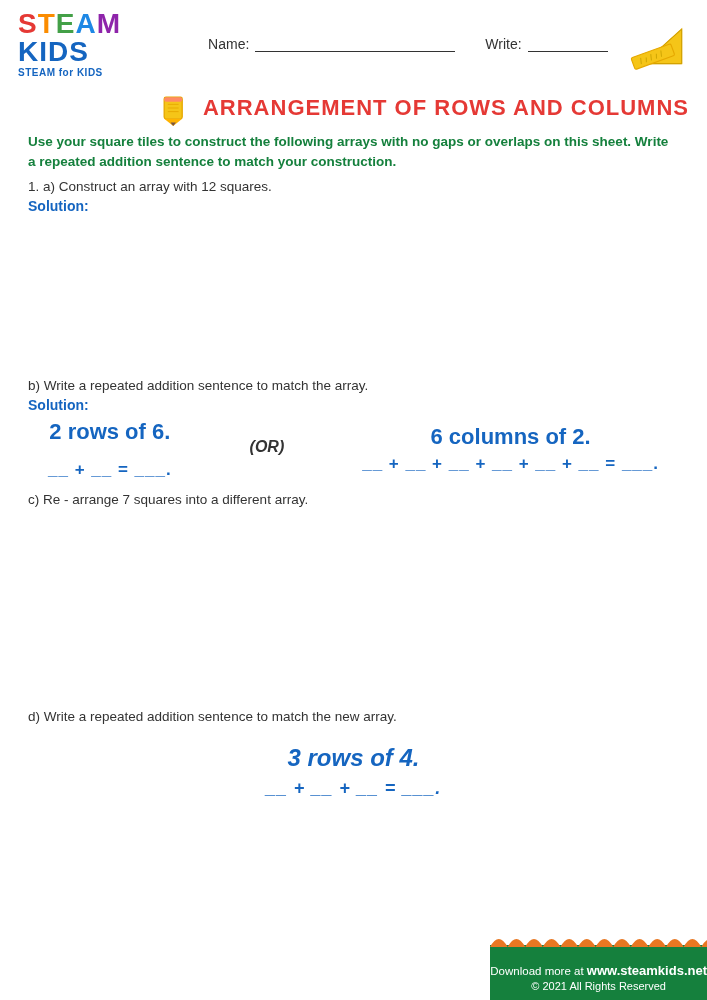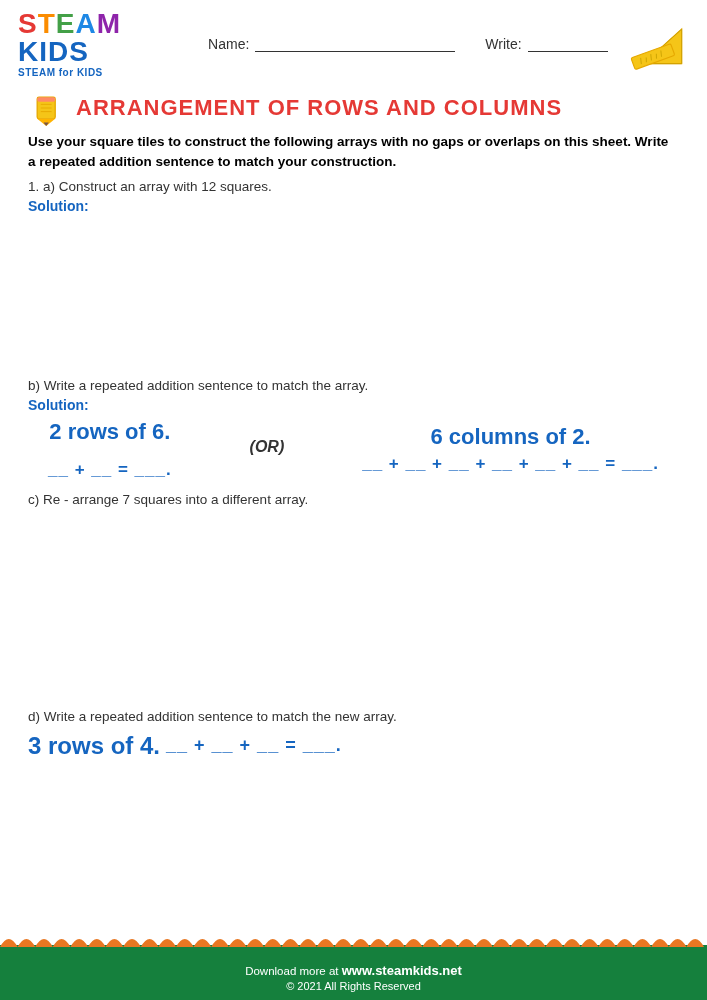--- a/index.html
+++ b/index.html
@@ -11,20 +11,21 @@
       position: relative;
       overflow-x: hidden;
     }
 
     .page-wrapper {
       width: 707px;
       min-height: 1000px;
       display: flex;
       flex-direction: column;
       background: #fff;
+      align-items: flex-end;
     }
 
     
     .header {
       display: flex;
       align-items: center;
       padding: 10px 18px 6px 18px;
       gap: 20px;
     }
 
@@ -110,21 +111,21 @@
       text-transform: uppercase;
     }
 
     
     .content {
       padding: 0 28px;
       flex: 1;
     }
 
     .instructions {
-      color: #000000;
+      color: #15803d;
       font-size: 13.5px;
       font-weight: bold;
       line-height: 1.5;
       margin-bottom: 6px;
     }
 
     .question {
       color: #333;
       font-size: 13.5px;
       margin-bottom: 4px;
@@ -214,24 +215,25 @@
       min-height: 190px;
     }
 
     
     .part-d {
       margin-top: 8px;
     }
 
     .part-d-answer {
       display: flex;
-      flex-direction: row;
-      align-items: center;
-      margin-top: 8px;
+      flex-direction: column;
+      align-items: center;
+      margin-top: 20px;
       gap: 6px;
+      font-style: italic;
     }
 
     
     .footer {
       background: #15803d;
       padding: 12px 0 8px 0;
       text-align: center;
       margin-top: auto;
       position: relative;
     }

